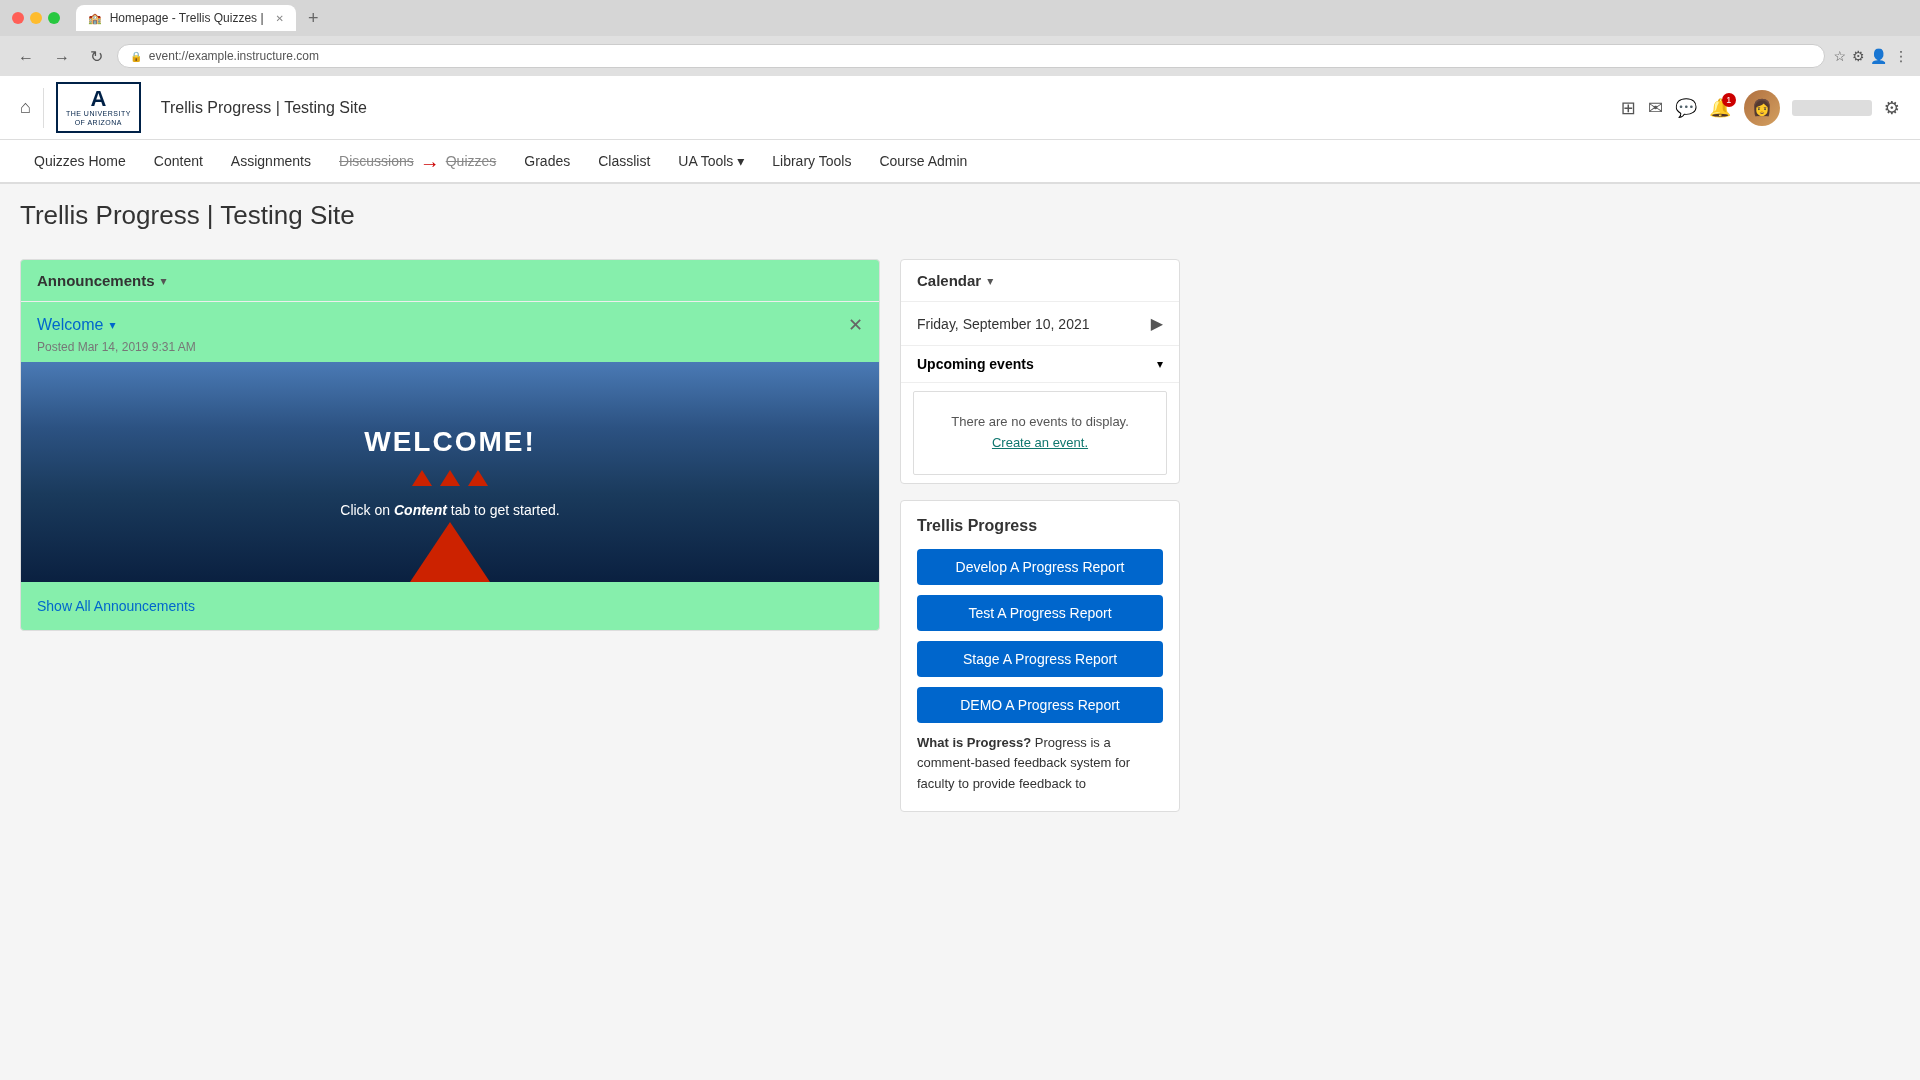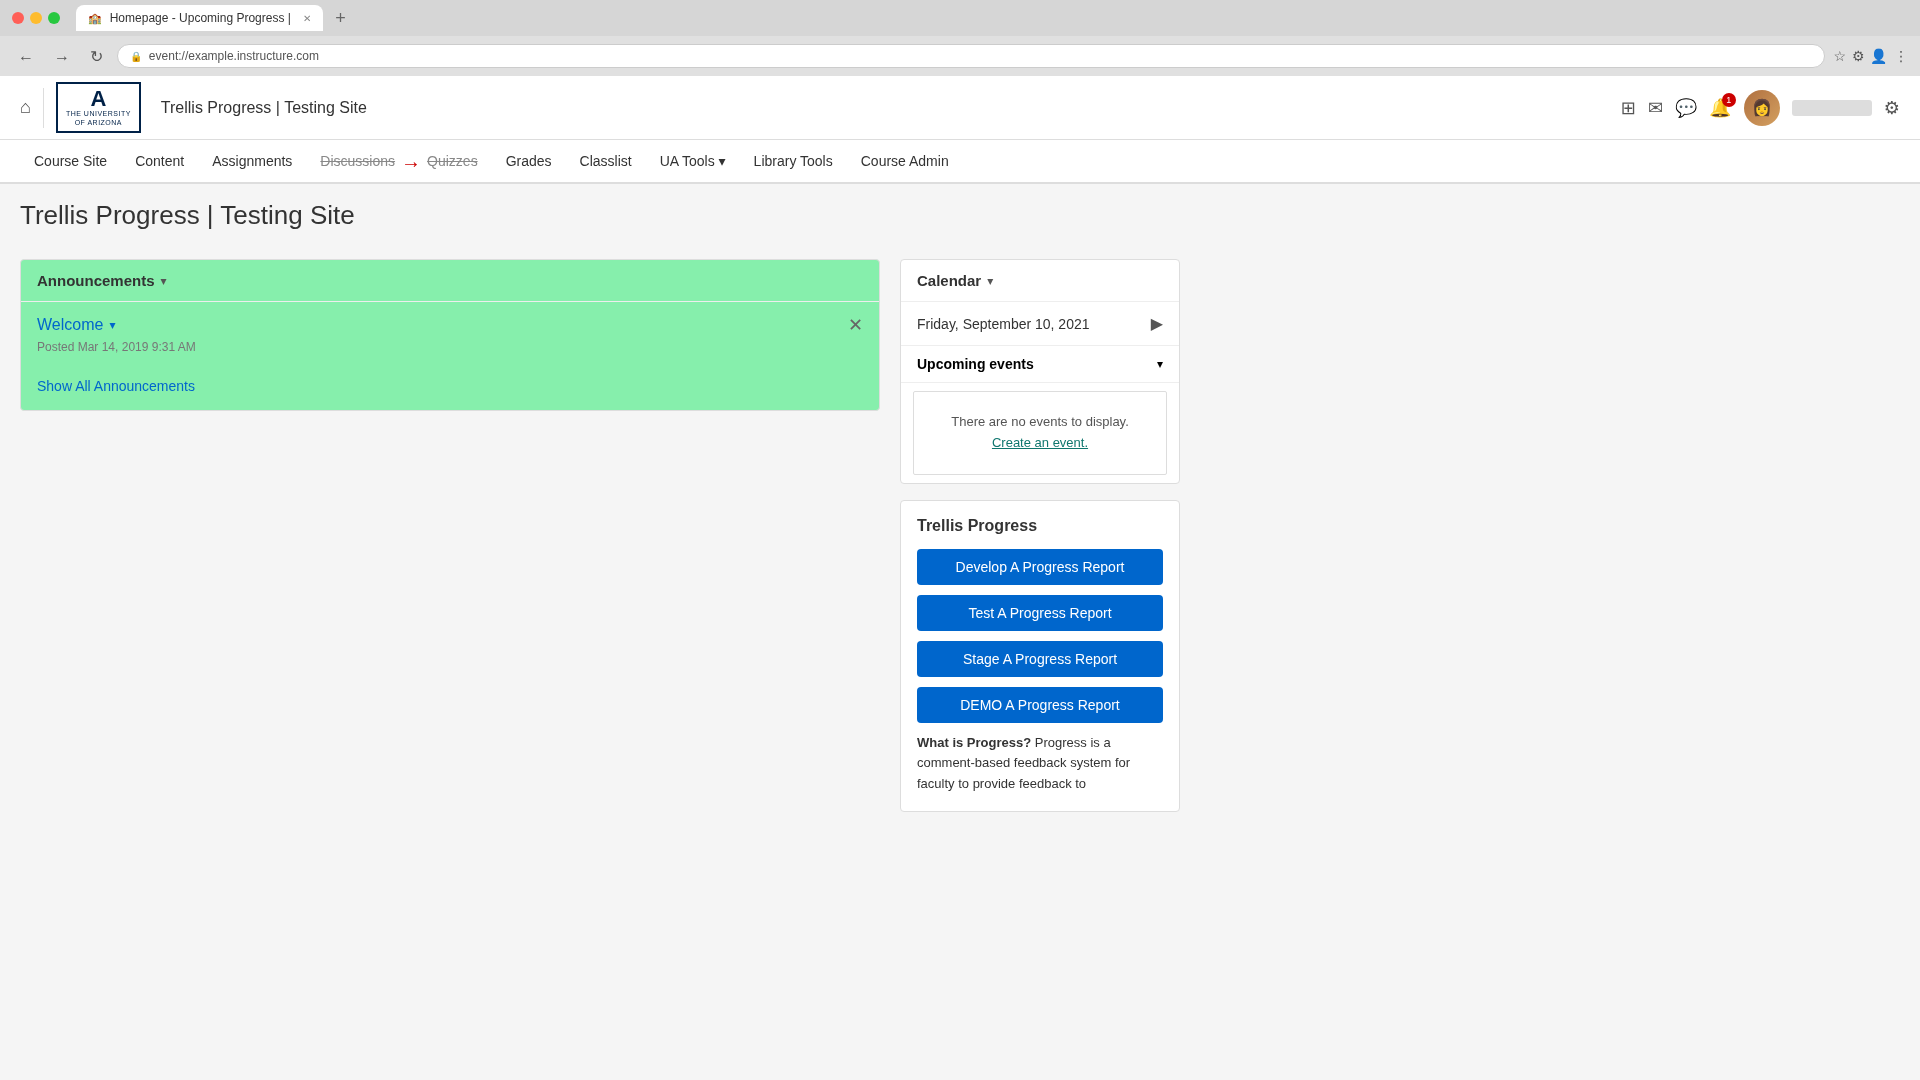--- a/index.html
+++ b/index.html
@@ -105,21 +105,21 @@
 
 <div class="browser-chrome">
   <div class="browser-titlebar">
     <div class="browser-dots">
       <div class="browser-dot dot-red"></div>
       <div class="browser-dot dot-yellow"></div>
       <div class="browser-dot dot-green"></div>
     </div>
     <div class="browser-tab">
       <span class="browser-tab-icon">🏫</span>
-      <span>Homepage - Upcoming Progress |</span>
+      <span>Homepage - Trellis Quizzes |</span>
       <span class="tab-close">✕</span>
     </div>
     <button class="new-tab-btn">+</button>
   </div>
   <div class="browser-toolbar">
     <button class="nav-btn">←</button>
     <button class="nav-btn">→</button>
     <button class="nav-btn">↻</button>
     <div class="address-bar">
       <span class="lock-icon">🔒</span>
@@ -154,21 +154,21 @@
     </button>
     <div class="avatar">
       <div class="avatar-placeholder">👩</div>
     </div>
     <div class="username-placeholder"></div>
     <button class="header-icon-btn settings-btn">⚙</button>
   </div>
 </div>
 
 <div class="lms-nav">
-  <a class="nav-item">Course Site</a>
+  <a class="nav-item">Quizzes Home</a>
   <a class="nav-item">Content</a>
   <a class="nav-item">Assignments</a>
   <a class="nav-item nav-item-strikethrough">Discussions</a>
   <span class="nav-arrow">→</span>
   <a class="nav-item nav-item-strikethrough">Quizzes</a>
   <a class="nav-item">Grades</a>
   <a class="nav-item">Classlist</a>
   <a class="nav-item">UA Tools ▾</a>
   <a class="nav-item">Library Tools</a>
   <a class="nav-item">Course Admin</a>
@@ -186,20 +186,35 @@
         <span class="widget-chevron">▾</span>
       </div>
       <div class="announcement-header">
         <div class="announcement-title">
           <span>Welcome</span>
           <span class="announcement-title-chevron">▾</span>
         </div>
         <button class="announcement-close">✕</button>
       </div>
       <div class="announcement-date">Posted Mar 14, 2019 9:31 AM</div>
+      <div class="announcement-image">
+        <div class="image-building"></div>
+        <div class="image-overlay">
+          <div class="welcome-text">WELCOME!</div>
+          <div class="welcome-arrows">
+            <div class="arrow-up"></div>
+            <div class="arrow-up"></div>
+            <div class="arrow-up"></div>
+          </div>
+          <div class="welcome-subtitle">
+            Click on <em>Content</em> tab to get started.
+          </div>
+        </div>
+        <div class="image-pyramid"></div>
+      </div>
       <div class="show-all-link">
         <a href="#">Show All Announcements</a>
       </div>
     </div>
   </div>
 
   <div class="side-col">
 
     <div class="calendar-widget">
       <div class="calendar-header">

